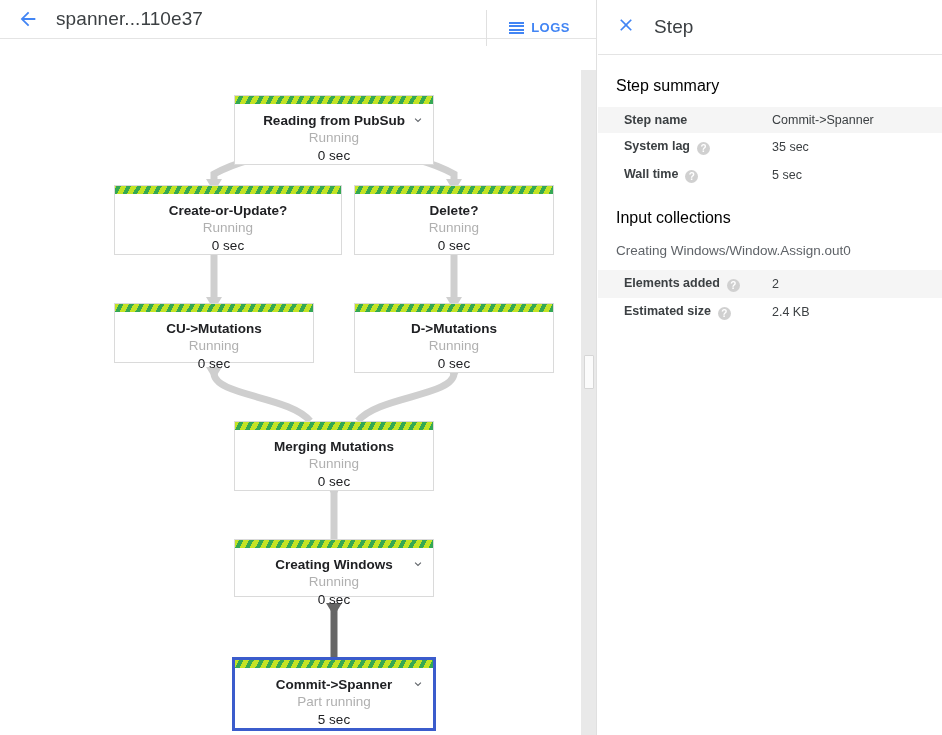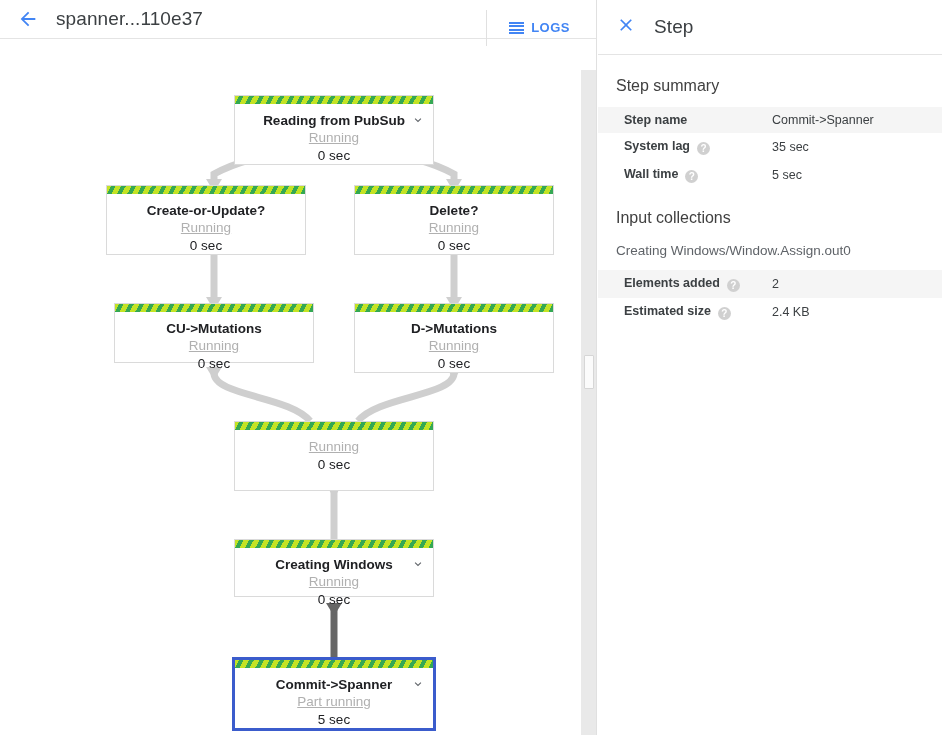--- a/index.html
+++ b/index.html
@@ -110,21 +110,21 @@
   .node.selected .stripe { height: 8px; }
   .node .body {
     padding: 8px 10px 10px 10px;
     position: relative;
   }
   .node .nm {
     font-size: 13.5px; font-weight: bold; color: #202124;
     line-height: 17px;
   }
   .node .st {
-    font-size: 13.5px; color: #b0b0b0; line-height: 18px; text-decoration: underline;
+    font-size: 13.5px; color: #b0b0b0; line-height: 18px;
   }
   .node .tm {
     font-size: 13.5px; color: #202124; line-height: 18px;
   }
   .node .chev {
     position: absolute; right: 8px; top: 9px;
     width: 14px; height: 14px;
   }
 
   
@@ -161,21 +161,21 @@
     cursor: pointer;
   }
   #step-title {
     font-size: 19px; color: #3c4043; letter-spacing: .1px;
   }
 
   #panel-body { padding: 20px 0 0 0; }
 
   .section-title {
     font-size: 16px;
-    color: #404040;
+    color: #000000;
     padding: 0 0 10px 18px;
     line-height: 22px;
   }
   .section-sub {
     font-size: 13.5px;
     color: #5f6368;
     padding: 2px 0 10px 18px;
     line-height: 19px;
   }
   .kv-table { width: 100%; border-collapse: collapse; }
@@ -286,21 +286,21 @@
           <div class="stripe"></div>
           <div class="body">
             <div class="nm">Reading from PubSub</div>
             <div class="st">Running</div>
             <div class="tm">0 sec</div>
             <span class="chev"><svg width="14" height="14" viewBox="0 0 24 24">
                 <path d="M7 9.5L12 14.5L17 9.5" fill="none" stroke="#5f6368" stroke-width="1.8"></path>
               </svg></span>
           </div>
         </div>
-        <div class="node" style="left: 106px; top: 129px; width: 200px; height: 70px;">
+        <div class="node" style="left: 114px; top: 129px; width: 228px; height: 70px;">
           <div class="stripe"></div>
           <div class="body">
             <div class="nm">Create-or-Update?</div>
             <div class="st">Running</div>
             <div class="tm">0 sec</div>
           </div>
         </div>
         <div class="node" style="left: 354px; top: 129px; width: 200px; height: 70px;">
           <div class="stripe"></div>
           <div class="body">
@@ -321,20 +321,21 @@
           <div class="stripe"></div>
           <div class="body">
             <div class="nm">D-&gt;Mutations</div>
             <div class="st">Running</div>
             <div class="tm">0 sec</div>
           </div>
         </div>
         <div class="node" style="left: 234px; top: 365px; width: 200px; height: 70px;">
           <div class="stripe"></div>
           <div class="body">
+            <div class="nm">Merging Mutations</div>
             <div class="st">Running</div>
             <div class="tm">0 sec</div>
           </div>
         </div>
         <div class="node" style="left: 234px; top: 483px; width: 200px; height: 58px;">
           <div class="stripe"></div>
           <div class="body">
             <div class="nm">Creating Windows</div>
             <div class="st">Running</div>
             <div class="tm">0 sec</div>

